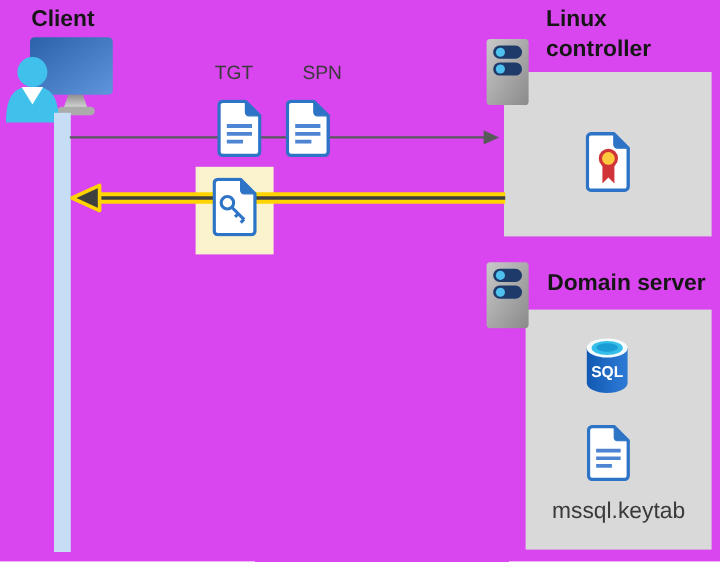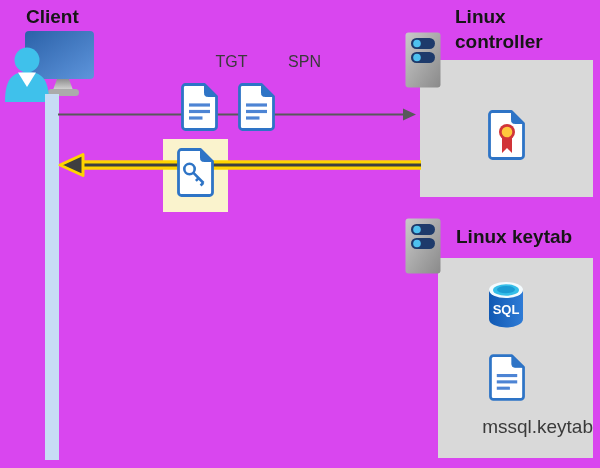--- a/index.html
+++ b/index.html
@@ -2,22 +2,22 @@
 <html><head>
 <meta charset="utf-8">
 <style>
   html,body{margin:0;padding:0;background:#ffffff;}
   .stage{
     position:relative;width:600px;height:468px;background:#d946ef;overflow:hidden;
     font-family:"Liberation Sans", sans-serif;
   }
   .abs{position:absolute;}
   .h-label{font-weight:bold;font-size:19px;color:#161616;line-height:25px;}
-  .s-label{font-size:16px;color:#3a3a3a;line-height:20px;text-align:center;margin-left:32px;}
-  .file-label{font-size:19px;color:#3a3a3a;text-align:right;}
+  .s-label{font-size:16px;color:#3a3a3a;line-height:20px;text-align:left;}
+  .file-label{font-size:19px;color:#3a3a3a;text-align:center;}
   .panel{background:#d9d9d9;}
   .hl-box{background:#faf3cd;}
   .lifeline{background:#c7dcf5;}
   svg{display:block;}
 </style>
 </head>
 <body>
 
 <div class="stage">
 
@@ -129,21 +129,21 @@
           <stop offset="1" stop-color="#8a8a8a"></stop>
       </linearGradient>
     </defs>
     <rect x="0.5" y="0.5" width="35" height="55" rx="3" fill="url(#srvGrad2)"></rect>
     <rect x="6" y="6" width="24" height="11" rx="5.5" fill="#1e3a6b"></rect>
     <rect x="6" y="20" width="24" height="11" rx="5.5" fill="#1e3a6b"></rect>
     <circle cx="12" cy="11.5" r="3.8" fill="#4ec1ef"></circle>
     <circle cx="12" cy="25.5" r="3.8" fill="#4ec1ef"></circle>
   </svg>
 
-  <div class="abs h-label" style="left:456px;top:224px;width:140px;white-space:nowrap;">Linux keytab</div>
+  <div class="abs h-label" style="left:456px;top:224px;width:140px;white-space:nowrap;">Domain server</div>
 
   <svg class="abs" style="left:487px;top:281px;" width="38" height="48" viewBox="0 0 38 48">
     <defs>
       <linearGradient id="sqlGrad" x1="0" y1="0" x2="1" y2="0">
         <stop offset="0" stop-color="#1159b3"></stop>
           <stop offset="1" stop-color="#2e7bd6"></stop>
       </linearGradient>
     </defs>
     <path d="M2 9 L2 38 A17 8.5 0 0 0 36 38 L36 9 Z" fill="url(#sqlGrad)"></path>
     <ellipse cx="19" cy="9" rx="17" ry="8" fill="#f3fbfe"></ellipse>

